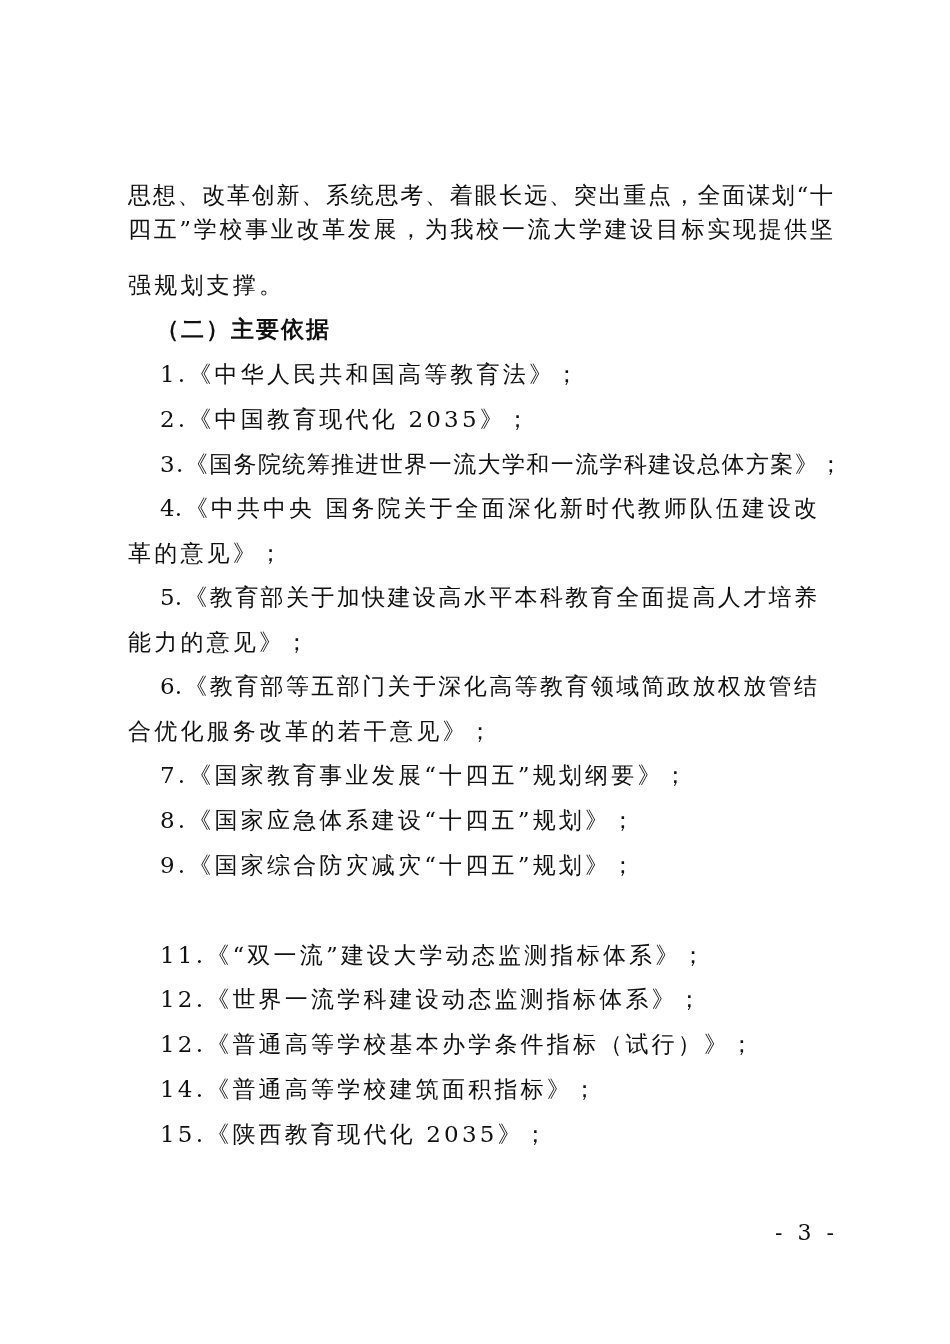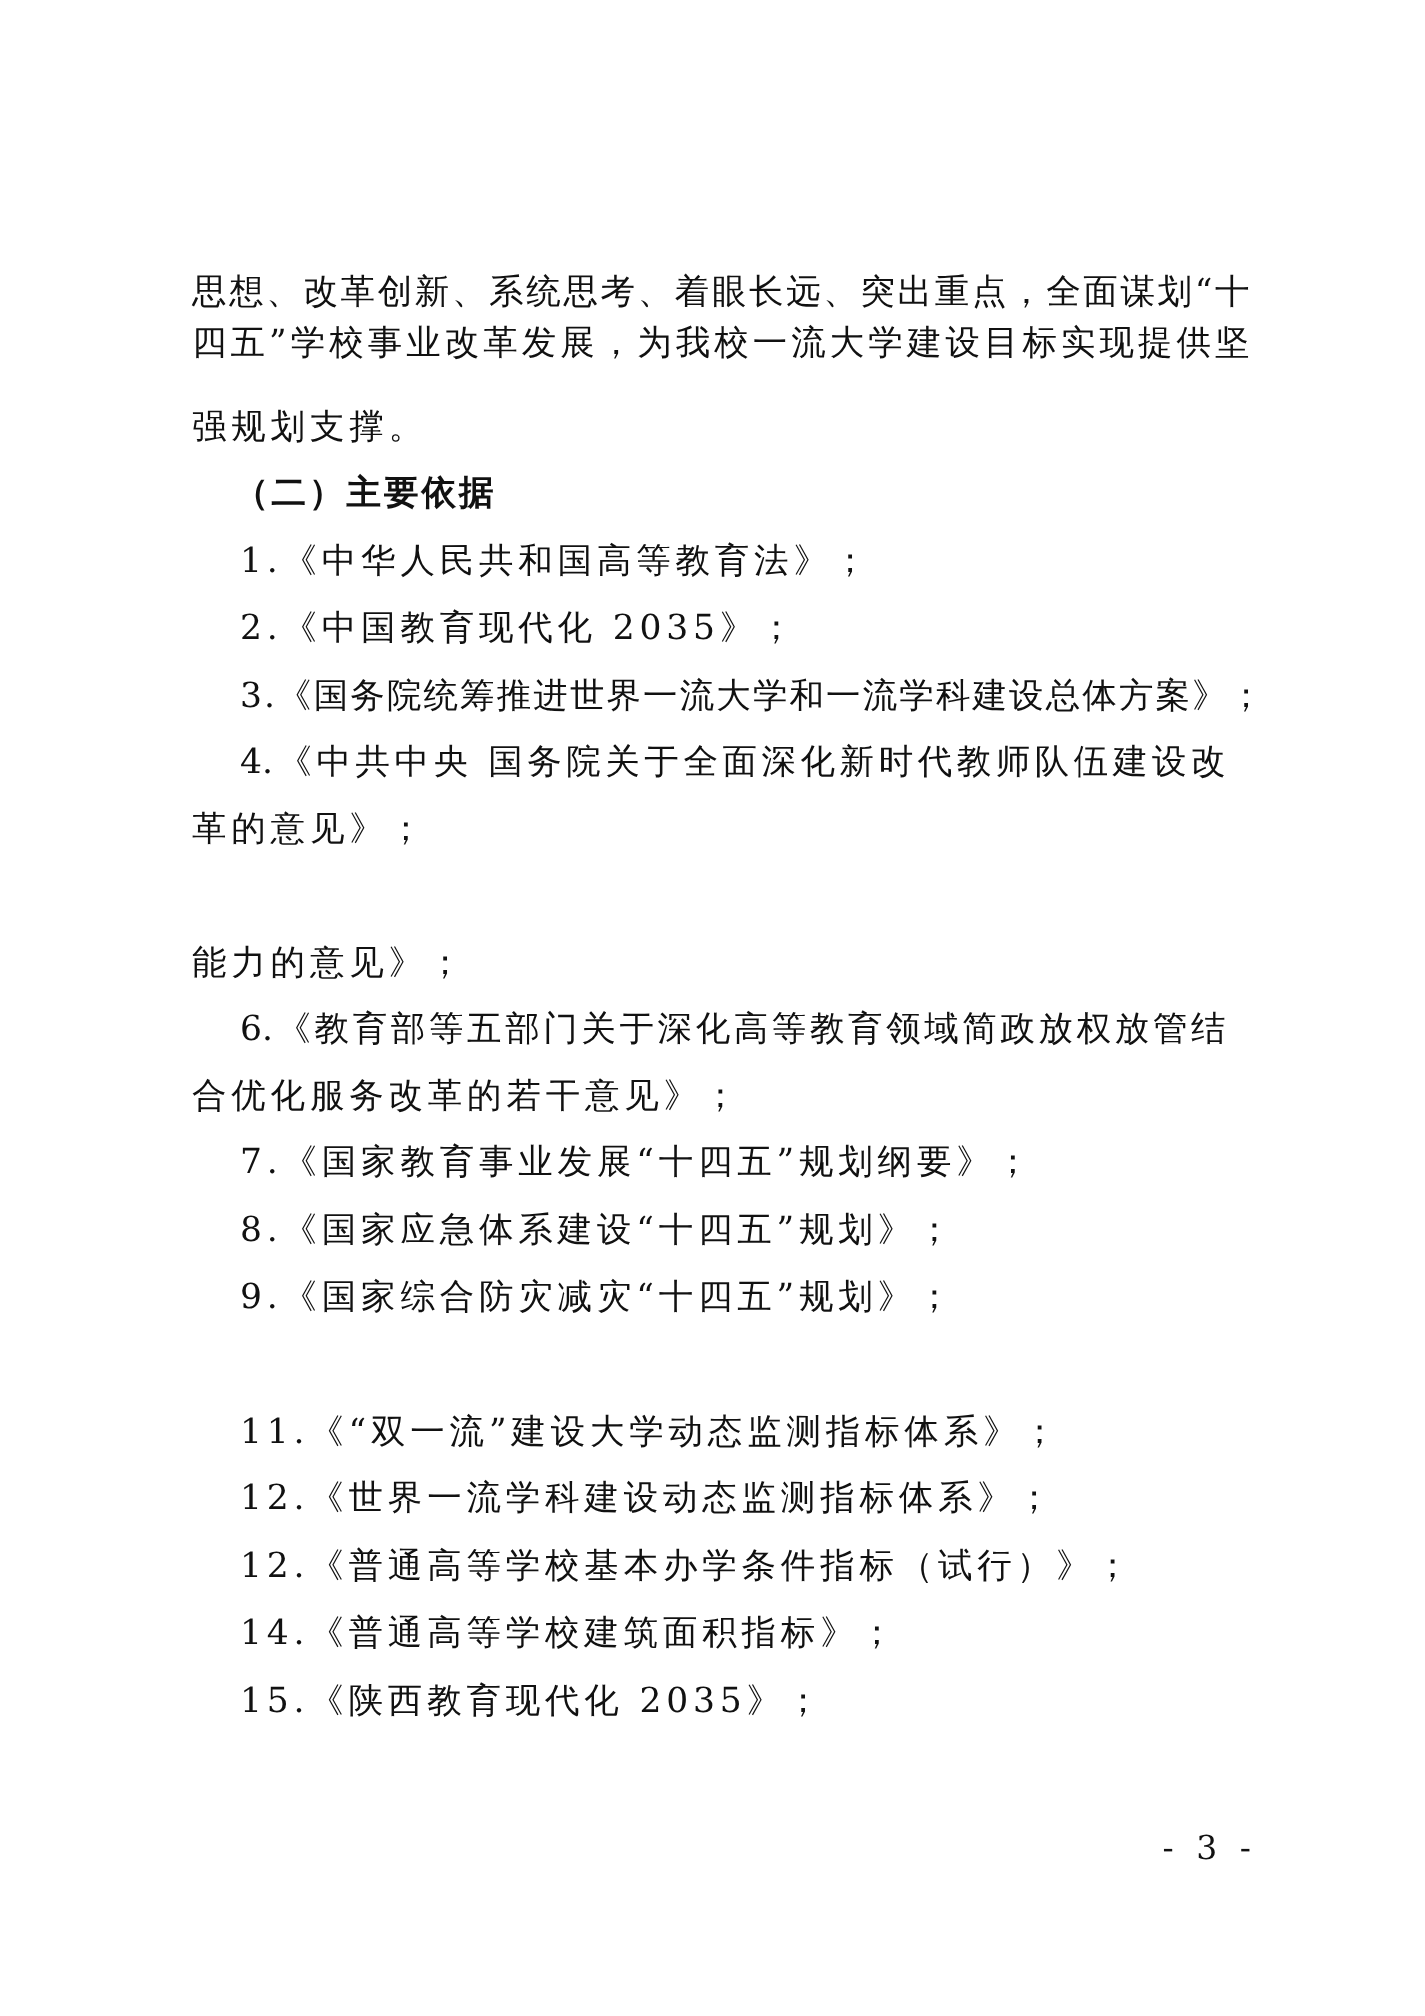--- a/index.html
+++ b/index.html
@@ -63,20 +63,21 @@
 
   <div class="line indent heading" style="top:314px; left:156px;">（二）主要依据</div>
 
   <div class="line indent" style="top:359px;">1.《中华人民共和国高等教育法》；</div>
   <div class="line indent" style="top:404px;">2.《中国教育现代化 2035》；</div>
   <div class="line indent" style="top:449px; letter-spacing:1.4px;">3.《国务院统筹推进世界一流大学和一流学科建设总体方案》；</div>
 
   <div class="line indent justify" style="top:493px; width:657px;">4.《中共中央 国务院关于全面深化新时代教师队伍建设改</div>
   <div class="line wrap-cont" style="top:538px;">革的意见》；</div>
 
+  <div class="line indent justify" style="top:582px; width:657px;">5.《教育部关于加快建设高水平本科教育全面提高人才培养</div>
   <div class="line wrap-cont" style="top:627px;">能力的意见》；</div>
 
   <div class="line indent justify" style="top:671px; width:657px;">6.《教育部等五部门关于深化高等教育领域简政放权放管结</div>
   <div class="line wrap-cont" style="top:716px;">合优化服务改革的若干意见》；</div>
 
   <div class="line indent" style="top:760px;">7.《国家教育事业发展“十四五”规划纲要》；</div>
   <div class="line indent" style="top:805px;">8.《国家应急体系建设“十四五”规划》；</div>
   <div class="line indent" style="top:850px;">9.《国家综合防灾减灾“十四五”规划》；</div>
   <div class="line indent" style="top:940px;">11.《“双一流”建设大学动态监测指标体系》；</div>
   <div class="line indent" style="top:984px;">12.《世界一流学科建设动态监测指标体系》；</div>

